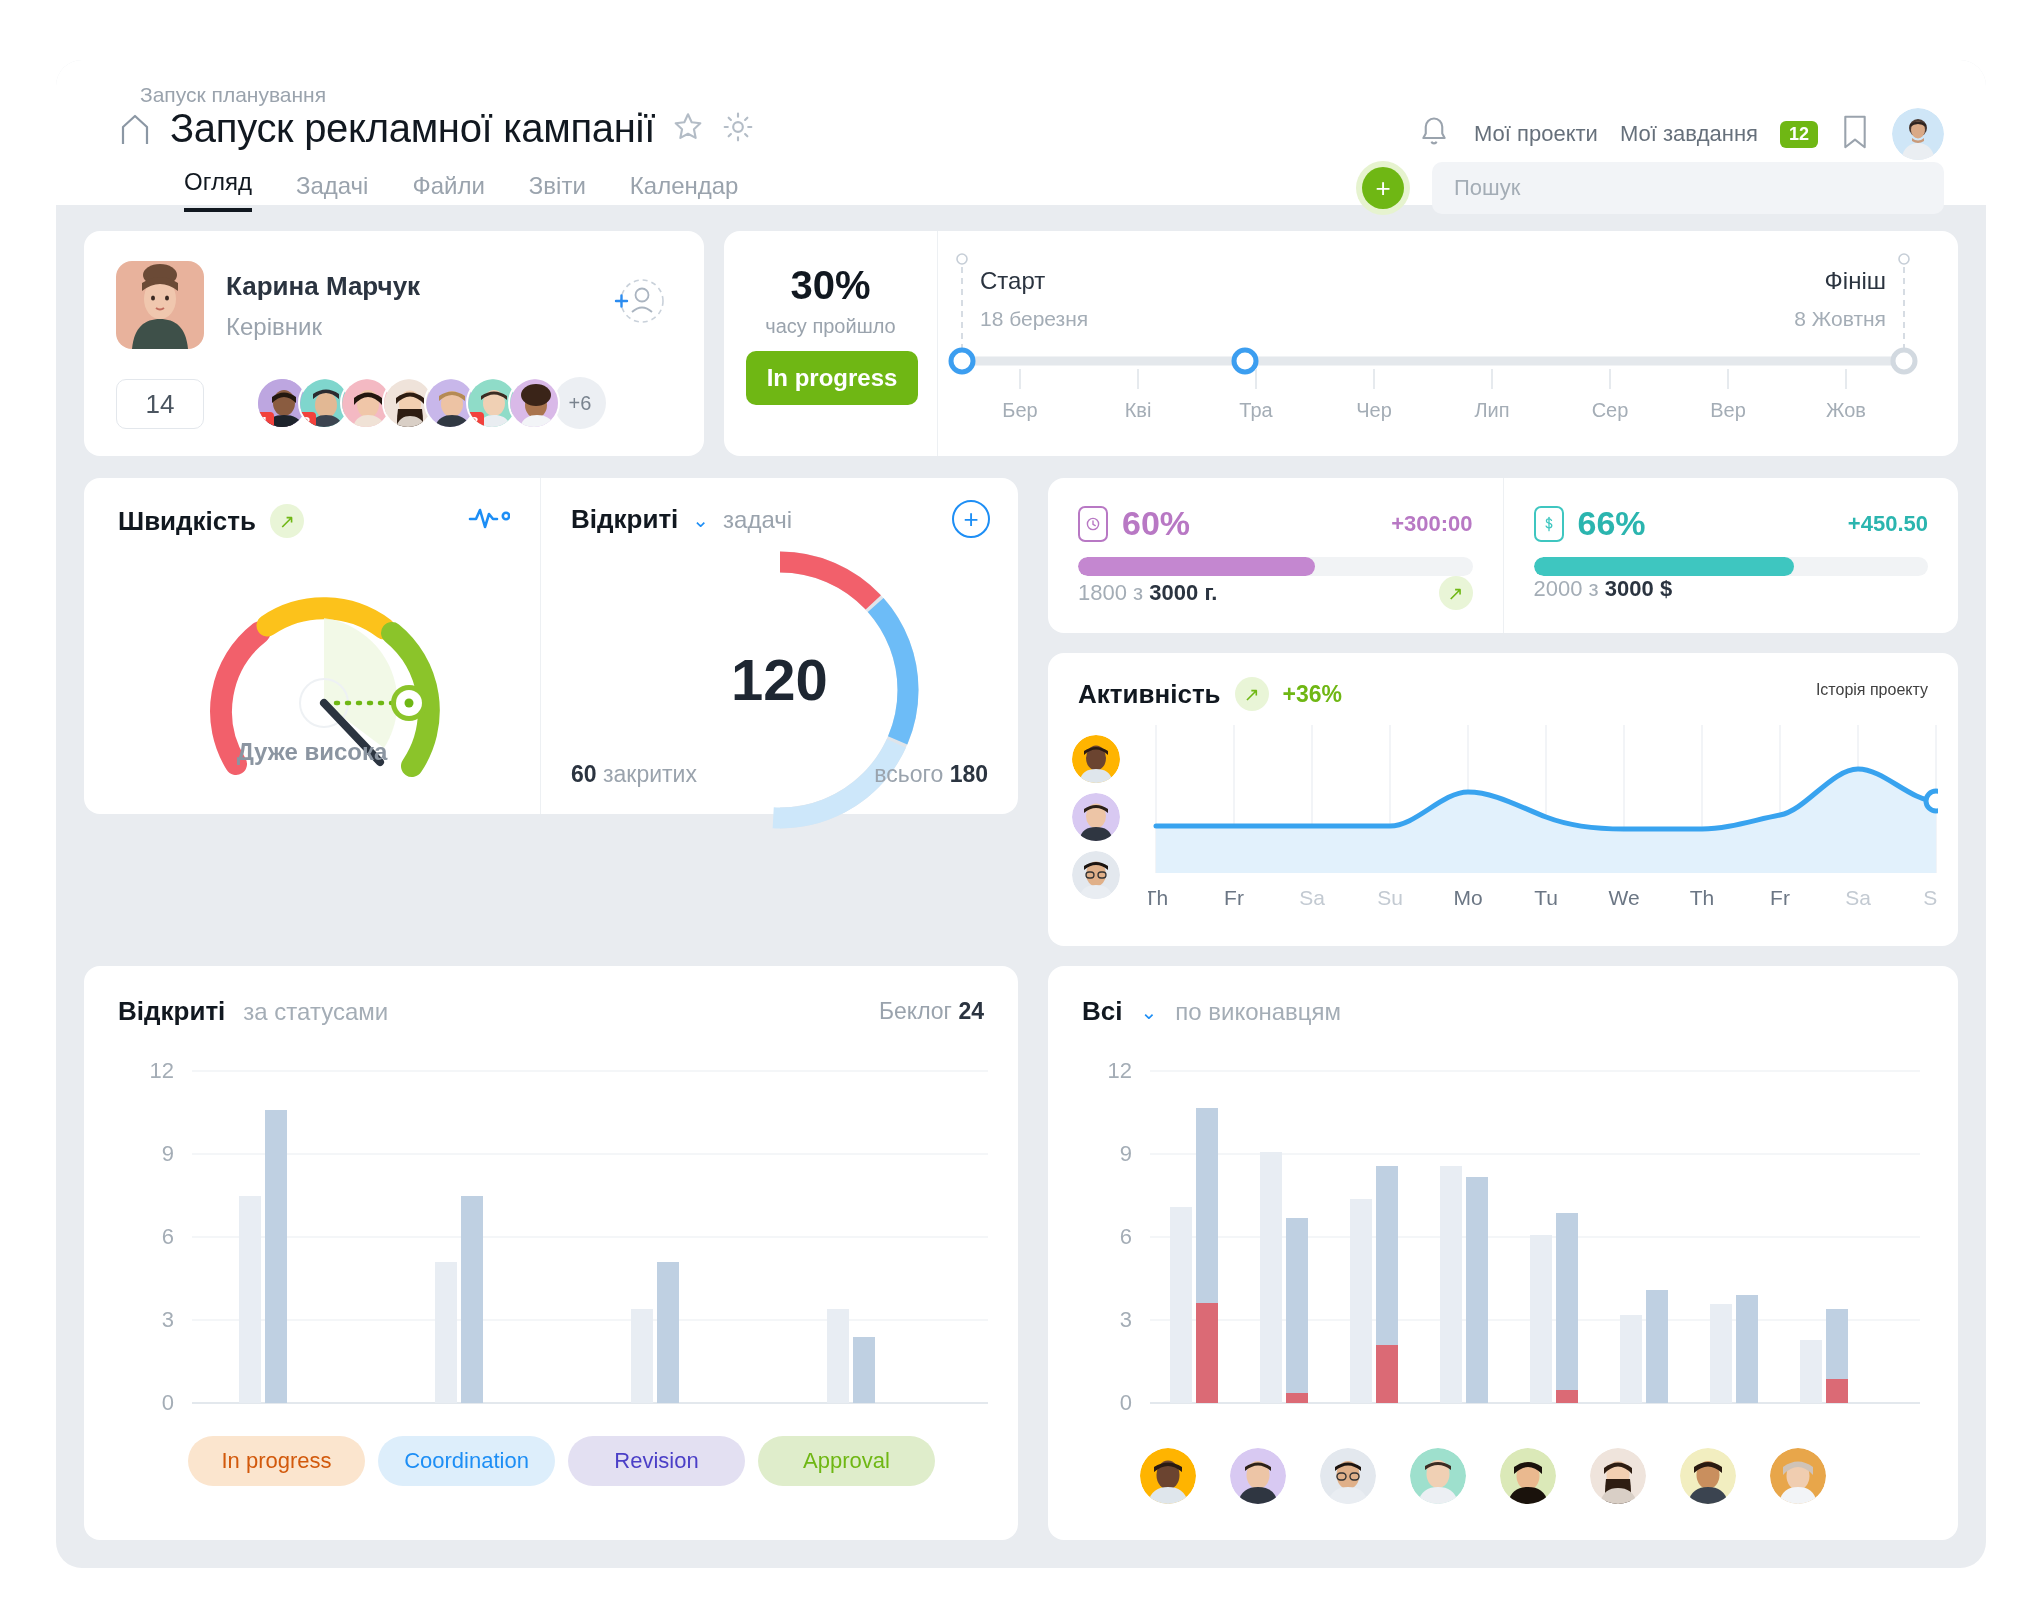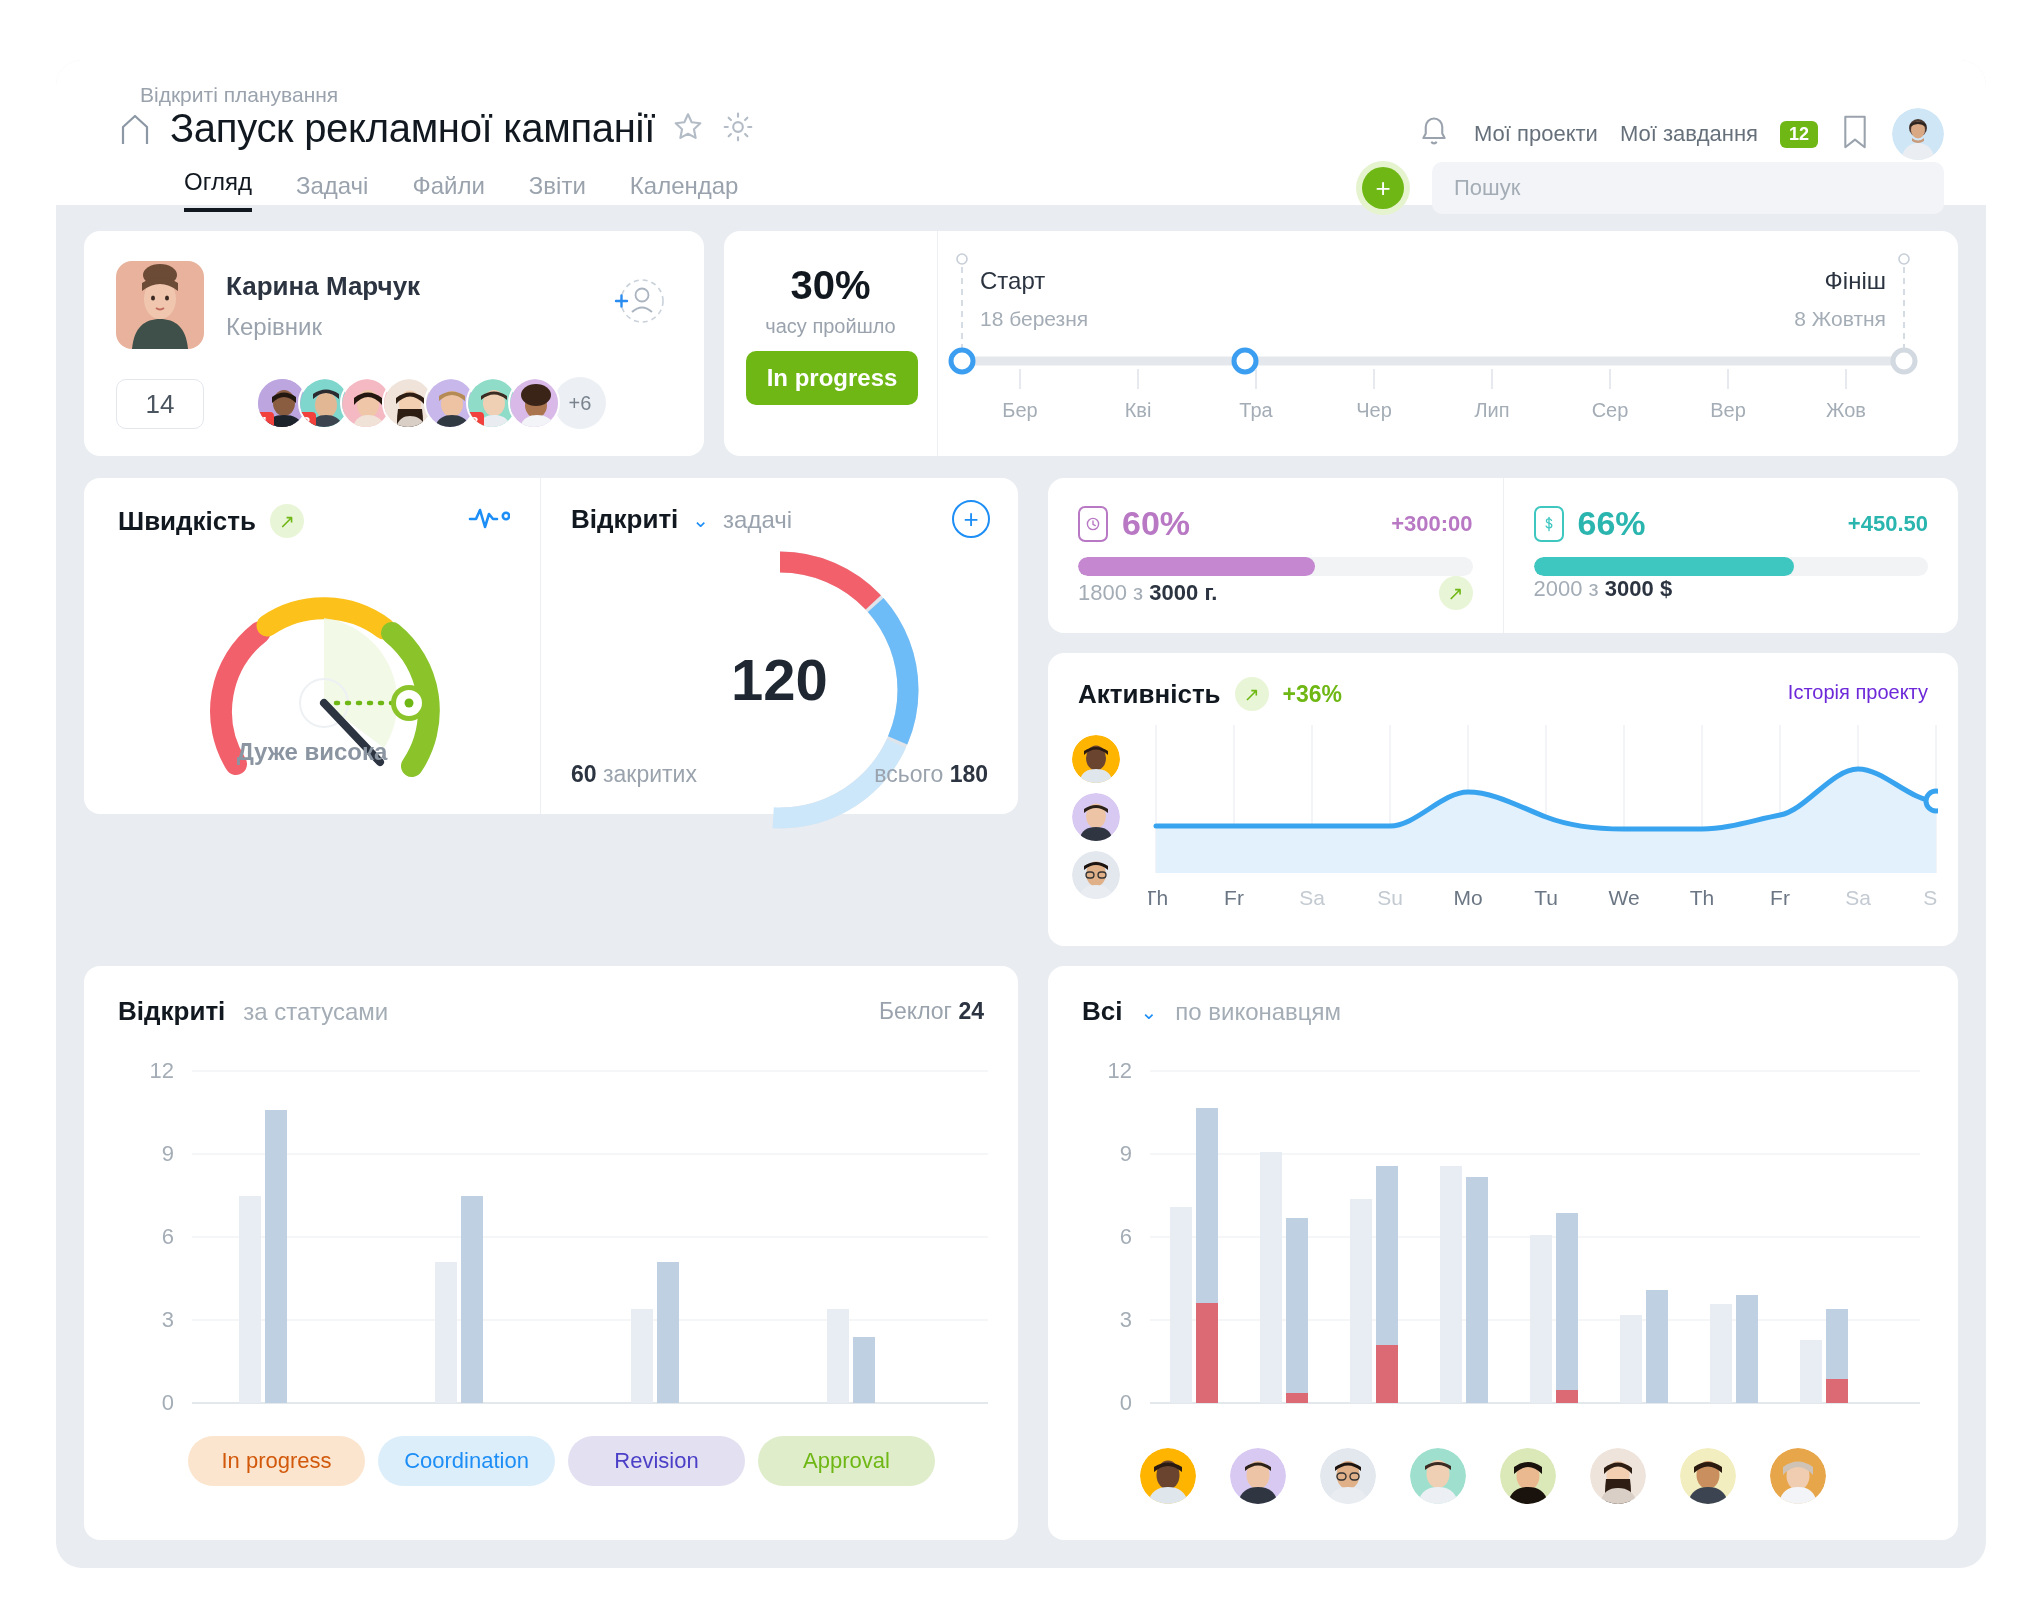--- a/index.html
+++ b/index.html
@@ -102,21 +102,21 @@
   .m-bar { margin-top: 14px; height: 19px; background: #f1f3f5; border-radius: 10px; overflow: hidden; }
   .m-fill { height: 100%; border-radius: 10px; }
   .m-foot { font-size: 22px; color: #a4adb6; display: flex; align-items: center; justify-content: space-between; }
   .m-foot b { color: #2b3440; }
   .ico-box { width: 30px; height: 36px; border-radius: 7px; border: 2px solid currentColor; display: flex; align-items: center; justify-content: center; font-size: 17px; }
 
   
   #activity-card { left: 992px; top: 593px; width: 910px; height: 293px; padding-left: 8px; }
   .act-head { position: absolute; left: 30px; top: 24px; display: flex; align-items: center; gap: 14px; }
   .act-delta { color: #6FB714; font-size: 23px; font-weight: bold; }
-  .act-right { position: absolute; right: 30px; top: 28px; font-size: 20px; color: #6d28d9; cursor: pointer; }
+  .act-right { position: absolute; right: 30px; top: 28px; font-size: 16px; color: #404040; cursor: pointer; }
   .act-avs { position: absolute; left: 24px; top: 82px; display: flex; flex-direction: column; gap: 10px; }
   .act-avs .av { width: 48px; height: 48px; border-radius: 50%; overflow: hidden; }
 
   
   #status-card { left: 28px; top: 906px; width: 934px; height: 574px; }
   #assignee-card { left: 992px; top: 906px; width: 910px; height: 574px; }
   .bc-head { position: absolute; left: 34px; top: 30px; display: flex; align-items: center; gap: 18px; }
   .bc-sub { font-size: 24px; color: #a4adb6; }
   .bc-right { position: absolute; right: 34px; top: 32px; font-size: 23px; color: #9aa3ad; }
   .bc-right b { color: #2b3440; }
@@ -124,21 +124,21 @@
   .pill { width: 177px; height: 50px; border-radius: 25px; display: flex; align-items: center; justify-content: center; font-size: 22px; cursor: pointer; }
   .as-avs { position: absolute; bottom: 36px; display: flex; }
   .as-avs .av { width: 56px; height: 56px; border-radius: 50%; overflow: hidden; position: absolute; }
 </style>
 </head>
 <body>
 
 <div class="app-window">
 
   <div class="header">
-    <div class="breadcrumb">Відкриті планування</div>
+    <div class="breadcrumb">Запуск планування</div>
     <div class="title-row">
       <span class="home-icon hdr-ico">
         <svg width="38" height="38" viewBox="0 0 38 38">
             <path d="M7 34V17L19 6l12 11v17" fill="none" stroke="#8b97a4" stroke-width="2.2" stroke-linejoin="round"></path>
           </svg>
       </span>
       <span class="page-title">Запуск рекламної кампанії</span>
       <span class="hdr-ico">
         <svg width="34" height="34" viewBox="0 0 24 24">
             <path d="M12 3l2.6 5.6 6.1.8-4.5 4.2 1.2 6.1L12 16.8 6.6 19.7l1.2-6.1L3.3 9.4l6.1-.8z" fill="none" stroke="#b3bcc6" stroke-width="1.5" stroke-linejoin="round"></path>

